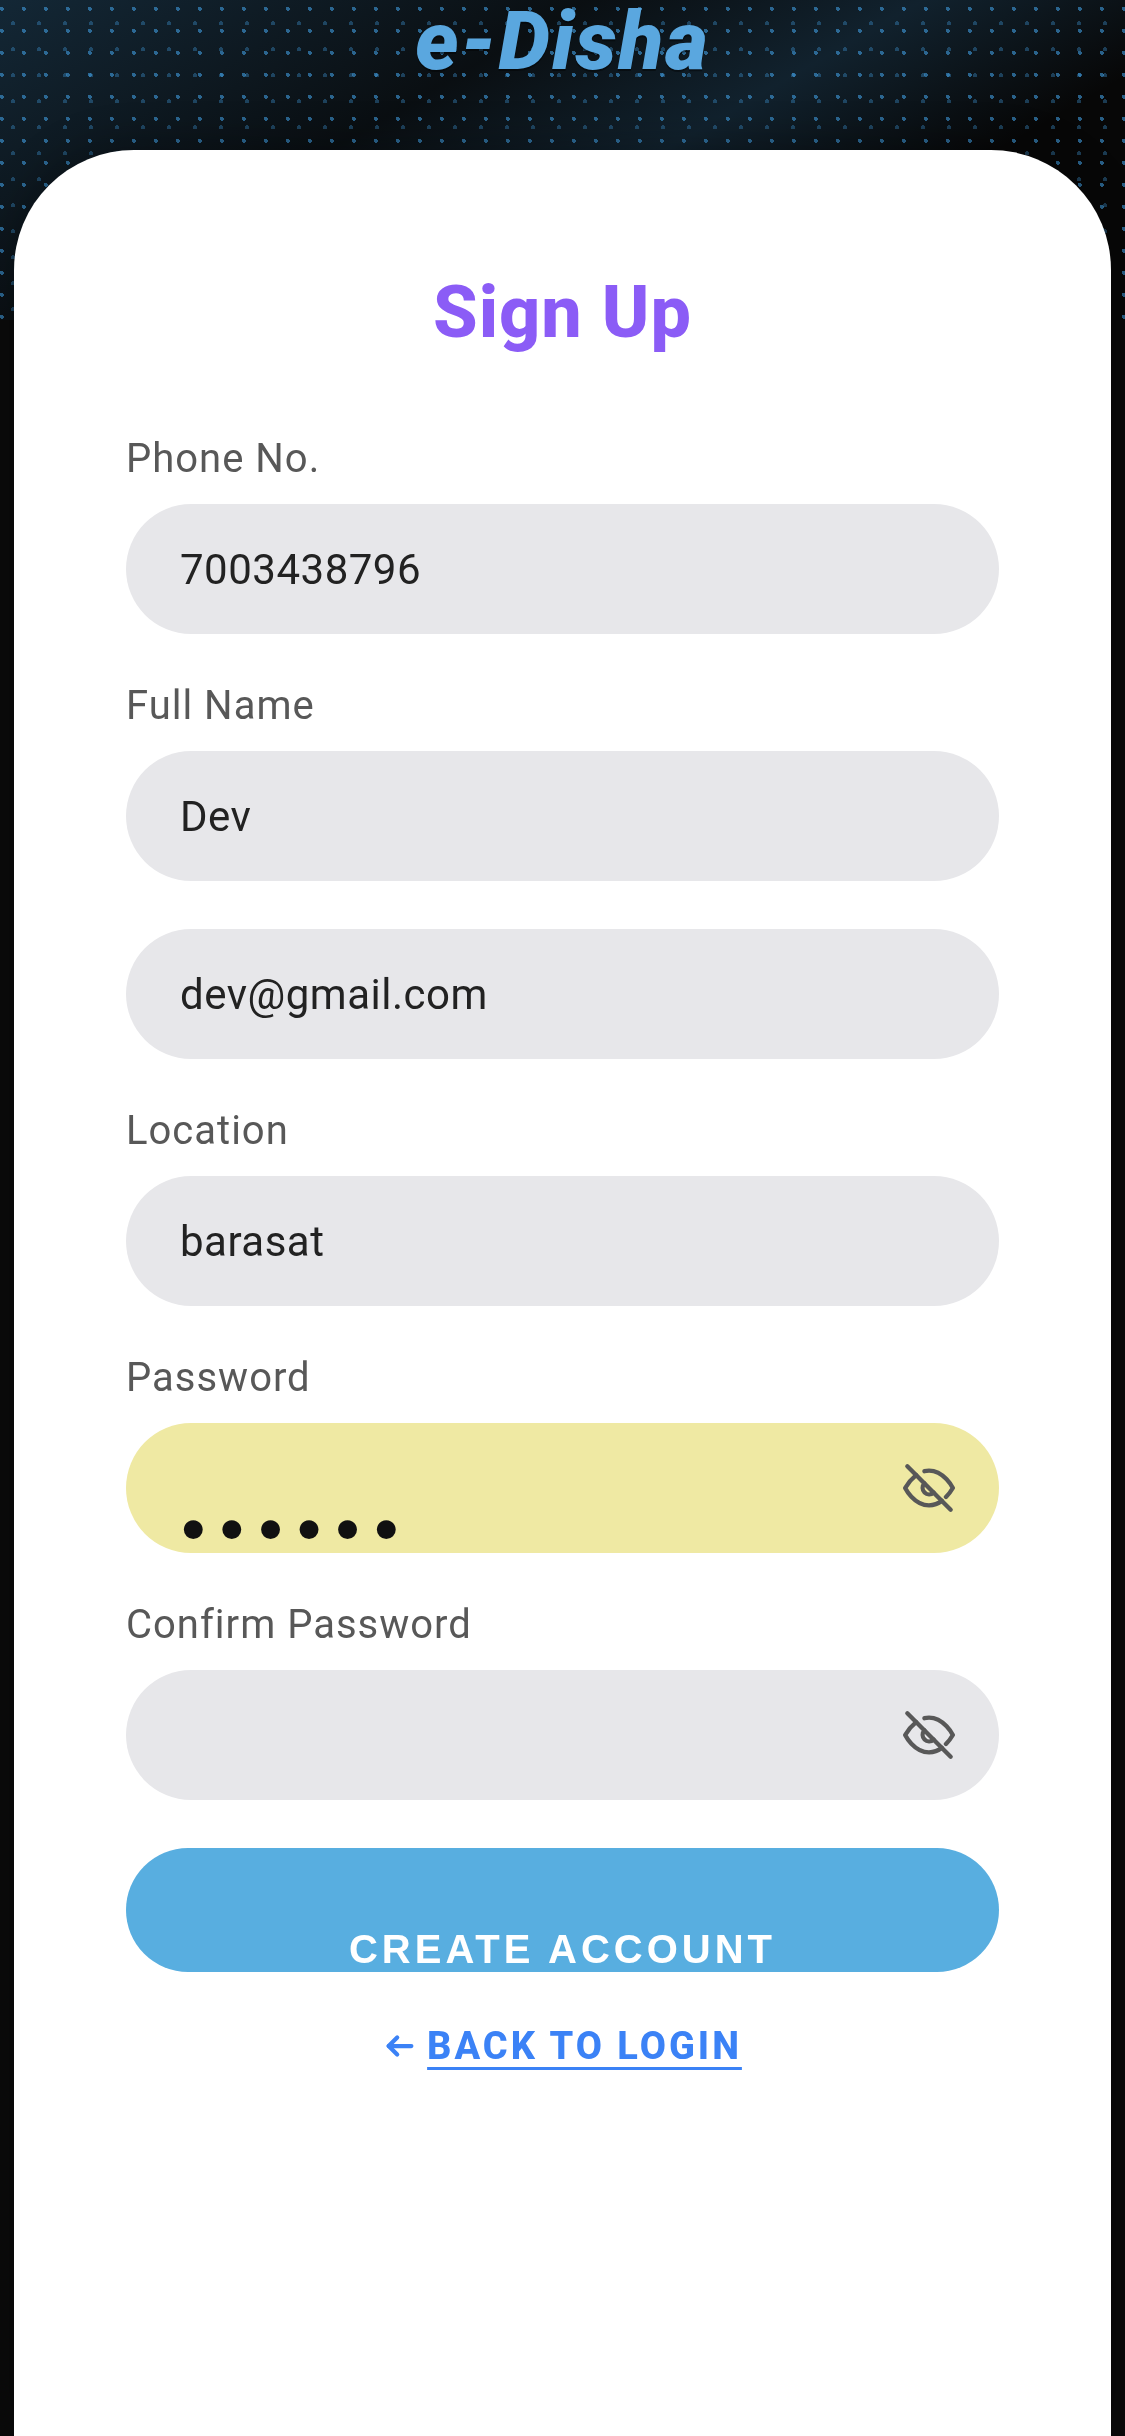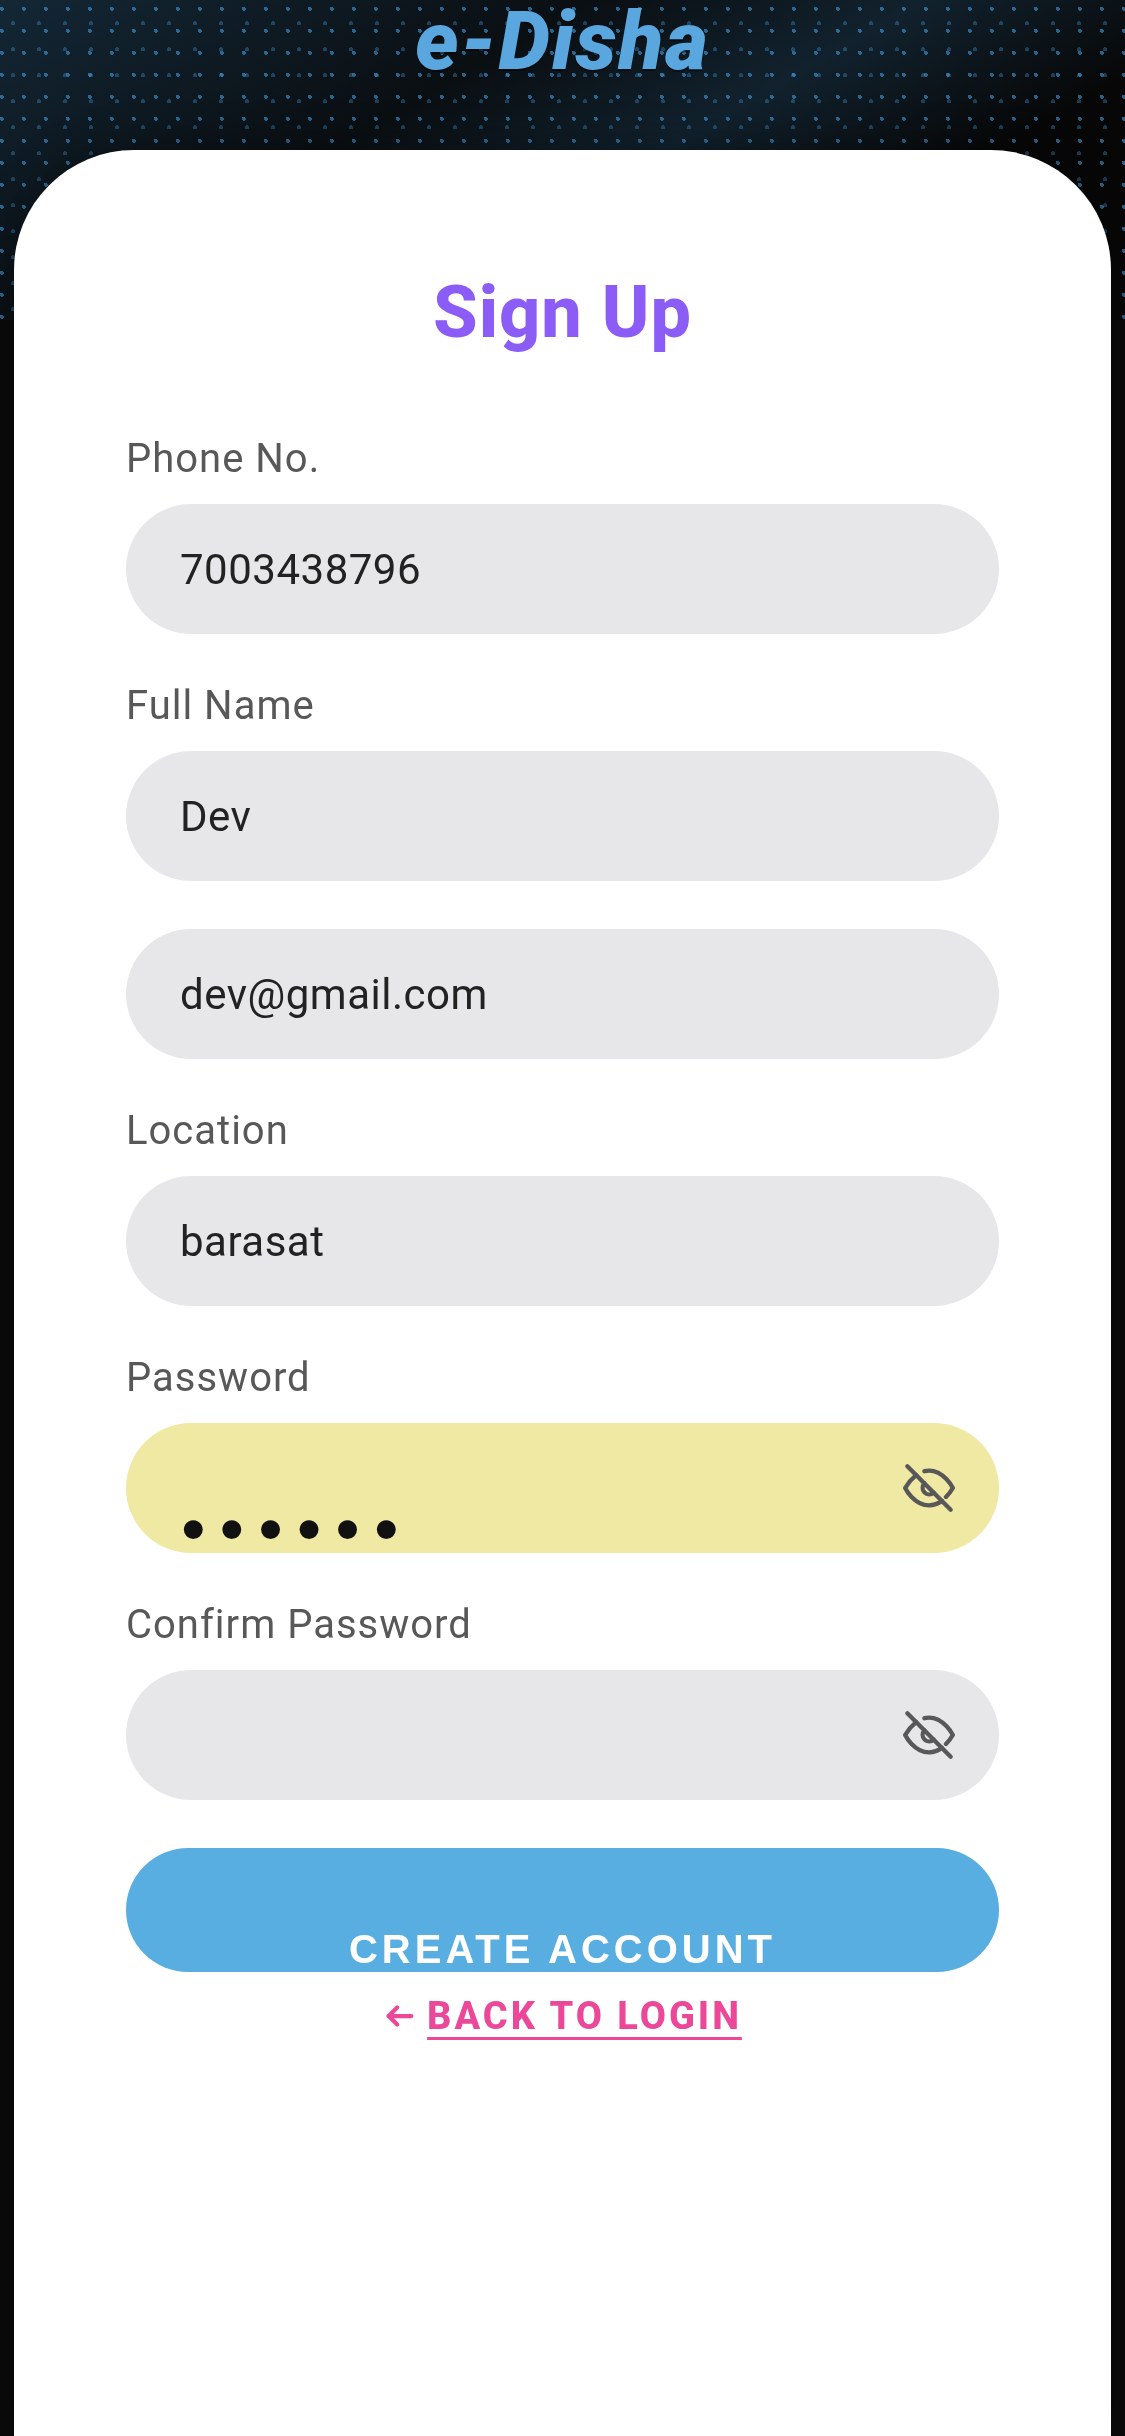--- a/index.html
+++ b/index.html
@@ -68,23 +68,23 @@
     }
     .primary-btn {
       margin-top: 40px;
       width: 100%; height: 124px; border-radius: 62px;
       background: #58aee0; color: #ffffff;
       display: flex; align-items: flex-end; justify-content: center;
       font-size: 40px; font-weight: 800; letter-spacing: 4px;
       border: none; cursor: pointer;
     }
     .back-link {
-      margin-top: 22px;
+      margin-top: 52px;
       display: flex; align-items: center; justify-content: center; gap: 10px;
-      color: #ec4899; font-size: 38px; font-weight: 800; letter-spacing: 3px;
+      color: #3b82f6; font-size: 38px; font-weight: 800; letter-spacing: 3px;
       text-decoration: underline; text-underline-offset: 8px;
     }
     .arrow-left {
       width: 34px; height: 34px;
     }
   </style>
 </head>
 <body>
 
 <div class="screen">

